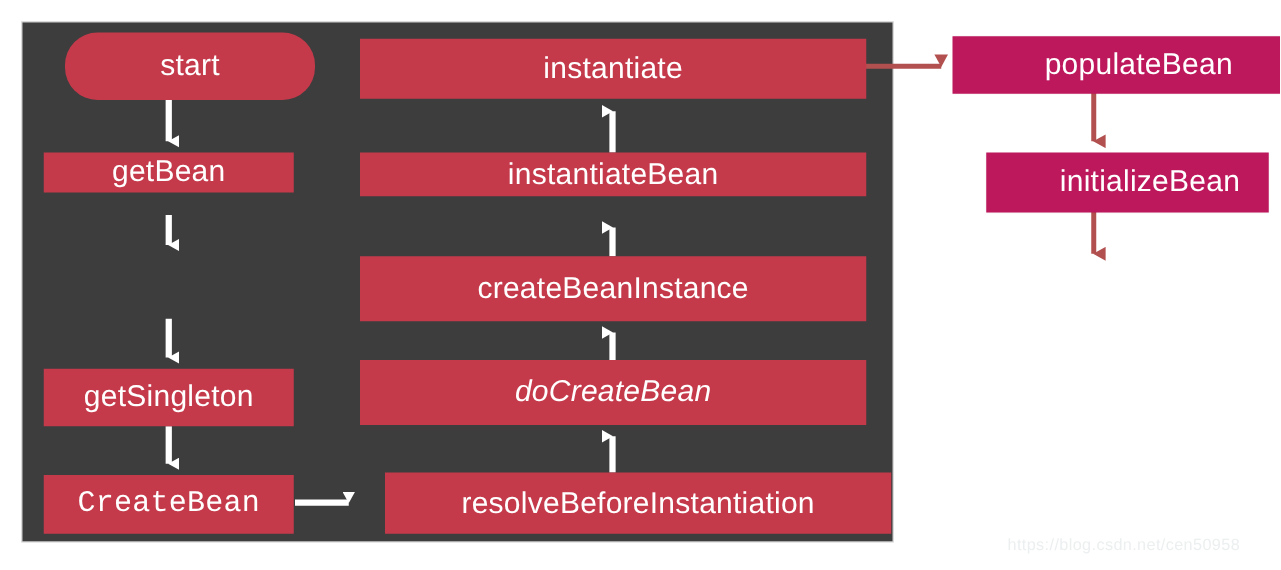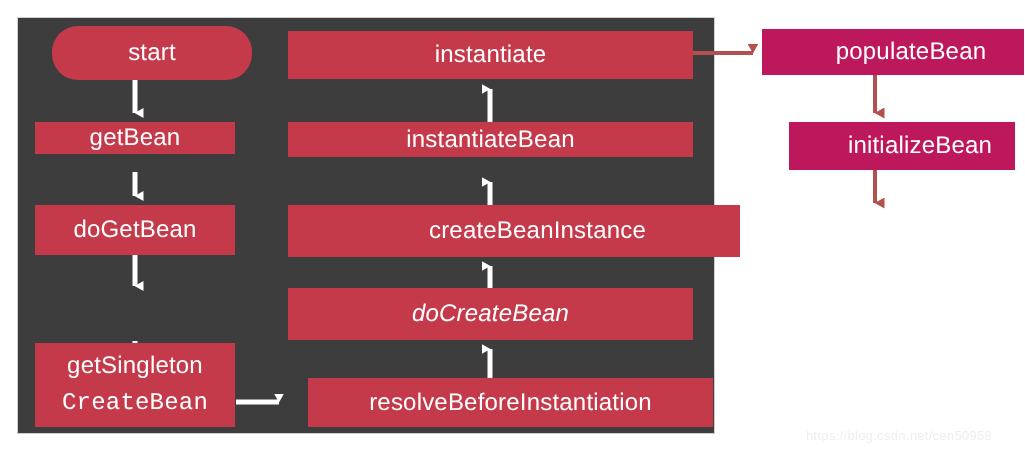--- a/index.html
+++ b/index.html
@@ -45,26 +45,26 @@
   .node.rounded { border-radius: 26px; }
   .node.on-light {
     background: #be185d;
     box-shadow: 0 0 1px rgba(0,0,0,0.08);
     padding-left: 36px;
   }
   
   #node-start        { left: 52px;  top: 26px;  width: 200px; height: 54px; font-size: 24px; }
   #node-getbean      { left: 35px;  top: 122px; width: 200px; height: 32px; font-size: 24px; }
   #node-dogetbean    { left: 35px;  top: 205px; width: 200px; height: 50px; font-size: 24px; }
-  #node-getsingleton { left: 35px;  top: 295px; width: 200px; height: 46px; font-size: 24px; margin-top: 48px; }
+  #node-getsingleton { left: 35px;  top: 295px; width: 200px; height: 46px; font-size: 24px; }
   #node-createbean   { left: 35px;  top: 380px; width: 200px; height: 47px; font-size: 24px; font-family: Liberation Mono, monospace; }
   
   #node-instantiate      { left: 288px; top: 31px;  width: 405px; height: 48px; font-size: 24px; }
   #node-instantiatebean  { left: 288px; top: 122px; width: 405px; height: 35px; font-size: 24px; }
-  #node-createbeaninst   { left: 288px; top: 205px; width: 405px; height: 52px; font-size: 24px; padding-left: 47px; }
+  #node-createbeaninst   { left: 288px; top: 205px; width: 405px; height: 52px; font-size: 24px; }
   #node-docreatebean     { left: 288px; top: 288px; width: 405px; height: 52px; font-size: 24px; font-style: italic; }
   #node-resolvebefore    { left: 288px; top: 378px; width: 405px; height: 49px; font-size: 24px; margin-left: 20px; }
   
   #node-populatebean  { left: 762px; top: 29px;  width: 226px; height: 46px; font-size: 24px; }
   #node-initializebean{ left: 765px; top: 122px; width: 190px; height: 48px; font-size: 24px; margin-left: 24px; }
   #node-end           { left: 775px; top: 210px; width: 197px; height: 60px; font-size: 30px; border-radius: 30px; }
 
   
   #arrows {
     position: absolute;
@@ -146,21 +146,20 @@
     </g>
     <g>
       <line x1="875" y1="165" x2="875" y2="203" stroke="#b2504f" stroke-width="4" marker-end="url(#arrow-red)"></line>
     </g>
   </svg>
 
   <div class="node rounded" id="node-start">start</div>
 
   <div class="node" id="node-getbean">getBean</div>
 
-  <div class="node" id="node-dogetbean">doGetBean</div>
 
   <div class="node" id="node-getsingleton">getSingleton</div>
 
   <div class="node" id="node-createbean">CreateBean</div>
 
   <div class="node" id="node-instantiate">instantiate</div>
 
   <div class="node" id="node-instantiatebean">instantiateBean</div>
 
   <div class="node" id="node-createbeaninst">createBeanInstance</div>

